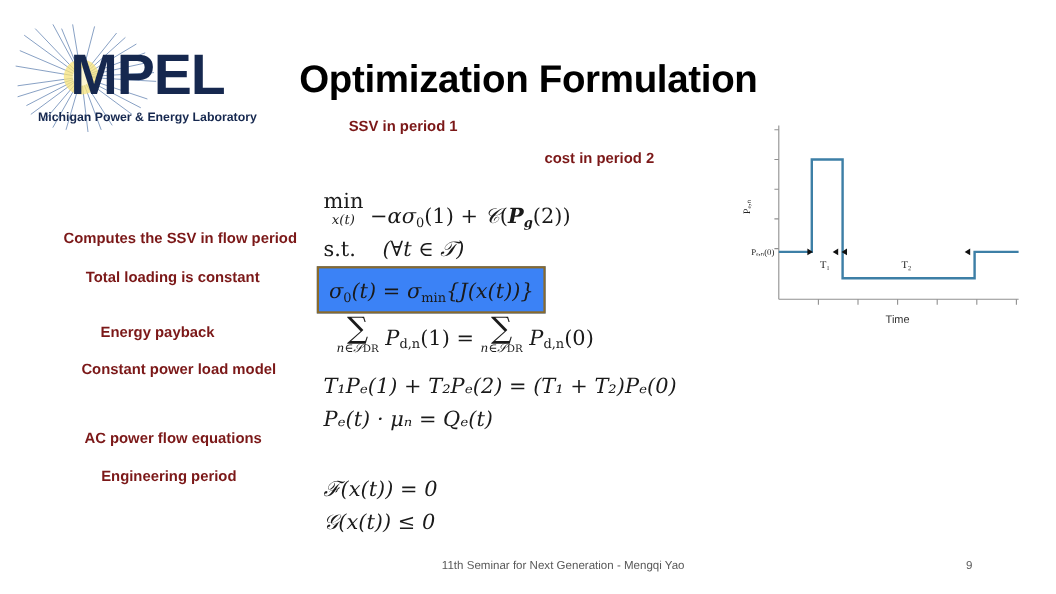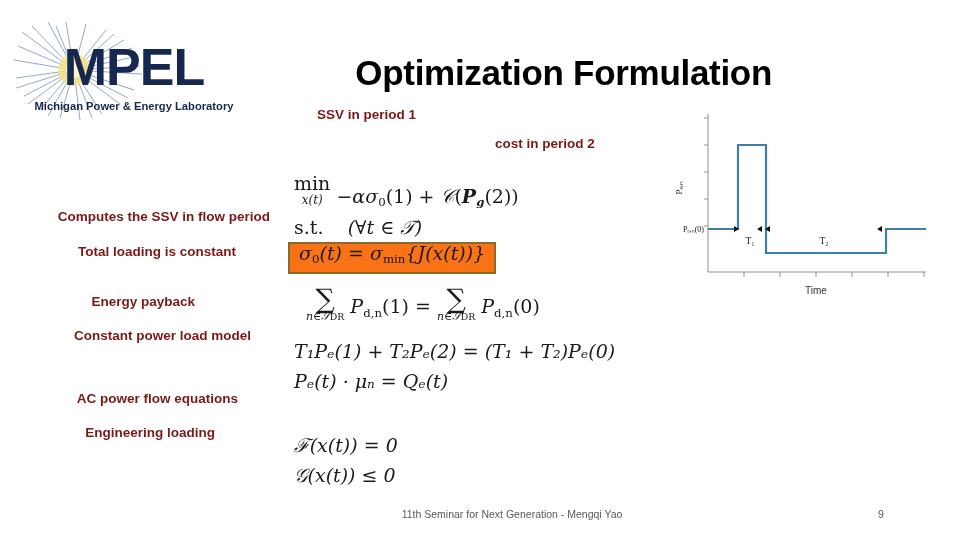--- a/index.html
+++ b/index.html
@@ -13,21 +13,21 @@
   .slide{position:absolute;inset:0;background:#fff;}
 
   
   .logo-block{position:absolute;left:14px;top:22px;width:240px;height:102px;}
   .logo-svg{display:block;width:240px;height:102px;}
 
   
   .title{
     position:absolute;left:272px;top:55px;width:500px;
     font-size:35px;font-weight:bold;color:#000000;
-    letter-spacing:-0.3px;line-height:1.05;white-space:nowrap;text-align:right;
+    letter-spacing:-0.3px;line-height:1.05;white-space:nowrap;
   }
 
   
   .callout{
     position:absolute;color:#7b1818;font-weight:bold;
     font-size:13.5px;white-space:nowrap;
   }
   .callout.c-ssv1{left:317px;top:107px;}
   .callout.c-cost2{left:495px;top:108px;margin-top:28px;}
 
@@ -57,22 +57,22 @@
 
   
   .r-obj{left:6px;top:0px;}
   .minstack{display:inline-block;vertical-align:-0.05em;text-align:center;position:relative;}
   .minstack .top{display:block;font-style:normal;font-size:19px;line-height:1;}
   .minstack .bot{display:block;font-size:12px;font-style:italic;line-height:1;margin-top:1px;}
 
   .r-st{left:6px;top:44px;}
   .r-box{
     left:0px;top:68px;
-    border:2px solid #8a6a2a;background:#f97316;
-    padding:0 9px 6px 9px;
+    border:2px solid #8a6a2a;background:#3b82f6;
+    padding:12px 9px 6px 9px;
   }
   .r-sum{left:18px;top:114px;}
   .sumstack{display:inline-block;text-align:center;vertical-align:-0.35em;}
   .sumstack .sg{display:block;font-size:27px;line-height:0.85;font-style:normal;}
   .sumstack .sb{display:block;font-size:11px;line-height:1;font-style:italic;}
   .sumstack .sb .sc{font-style:italic;}
   .sumstack .sb .sdr{font-style:normal;font-size:0.85em;}
 
   .r-pay{left:6px;top:168px;}
   .r-pf{left:6px;top:198px;}
@@ -141,21 +141,21 @@
   <div class="title">Optimization Formulation</div>
 
   <div class="callout c-ssv1">SSV in period 1</div>
   <div class="callout c-cost2">cost in period 2</div>
 
   <div class="left-label ll0">Computes the SSV in flow period</div>
   <div class="left-label ll1">Total loading is constant</div>
   <div class="left-label ll2">Energy payback</div>
   <div class="left-label ll3">Constant power load model</div>
   <div class="left-label ll5">AC power flow equations</div>
-  <div class="left-label ll6">Engineering loading</div>
+  <div class="left-label ll6">Engineering period</div>
 
   <div class="math-area">
 
     <div class="mrow r-obj">
       <span class="minstack">
         <span class="top">min</span>
         <span class="bot mi">x(t)</span>
       </span>
       <span class="op">−</span><span class="mi">α</span><span class="mi">σ</span><sub>0</sub><span class="op">(1) +</span>
       <span class="cal">𝒞</span><span class="op">(</span><span class="bold-it">P</span><sub class="bold-it">g</sub><span class="op">(2))</span>

